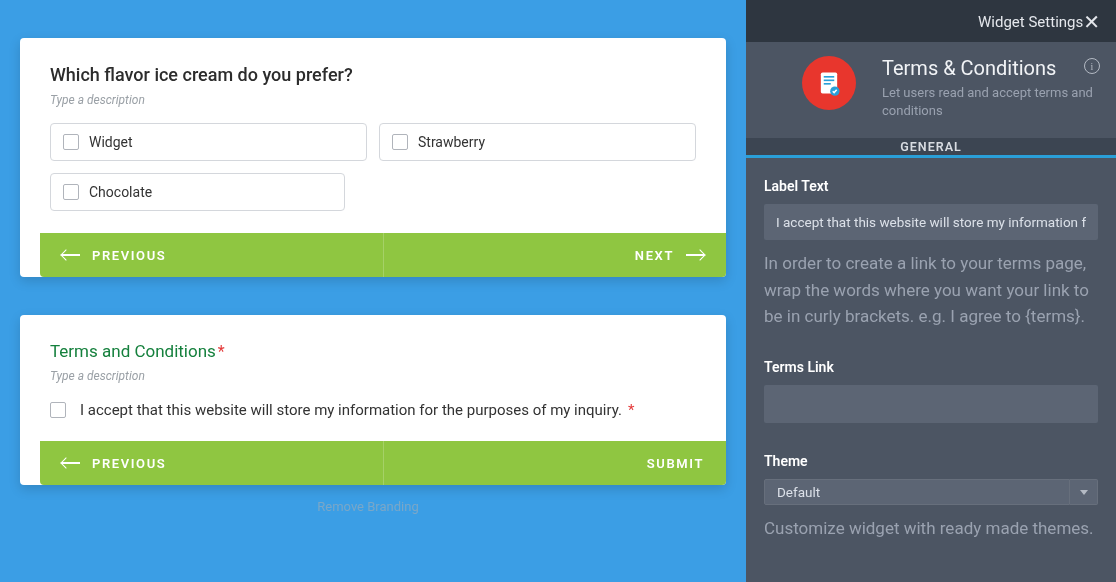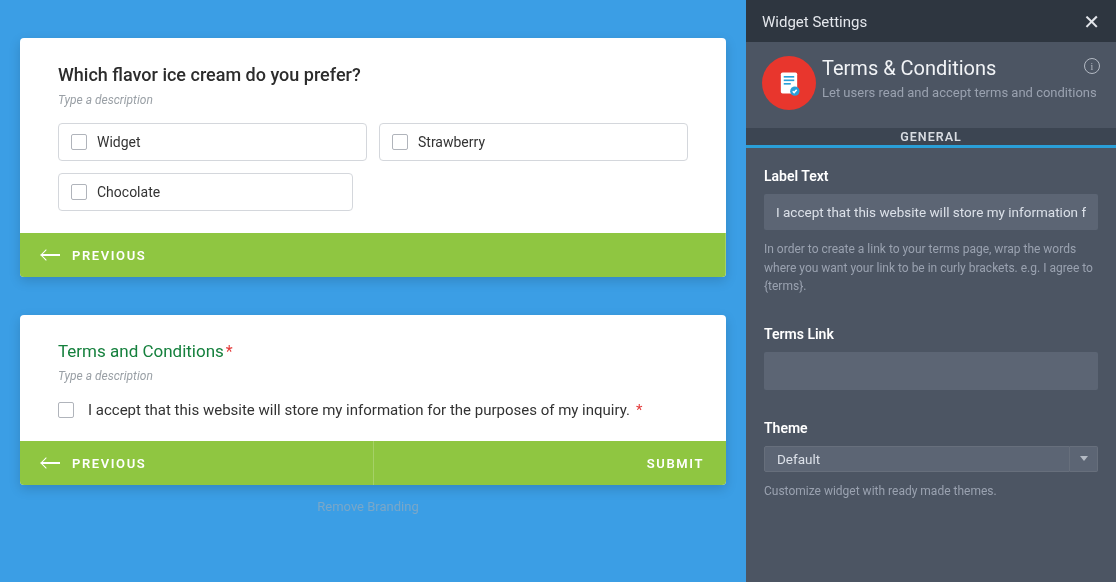--- a/index.html
+++ b/index.html
@@ -1,58 +1,58 @@
 <!DOCTYPE html>
 <html><head>
   <meta charset="utf-8">
   <style>
     * { box-sizing: border-box; margin: 0; padding: 0; font-family: -apple-system, BlinkMacSystemFont, "Segoe UI", Roboto, sans-serif; }
     body { width: 1116px; height: 582px; display: flex; overflow: hidden; }
     .main-area { flex: 1; background: #3b9ee5; padding: 0 20px; overflow: hidden; position: relative; }
     .card { background: #fff; border-radius: 4px; margin-top: 38px; box-shadow: 0 4px 12px rgba(0,0,0,0.15); }
-    .card-body { padding: 26px 38px 22px; }
+    .card-body { padding: 26px 30px 22px; }
     .question-title { font-size: 18px; color: #2c2c2c; font-weight: 500; margin-bottom: 8px; }
     .question-desc { font-size: 12px; color: #9aa0a6; font-style: italic; margin-bottom: 16px; }
     .options-grid { display: grid; grid-template-columns: 1fr 1fr; gap: 12px; }
     .option { display: flex; align-items: center; border: 1px solid #d4d7dc; border-radius: 4px; padding: 10px 12px; font-size: 14px; color: #333; cursor: pointer; }
     .option .cb { width: 16px; height: 16px; border: 1.5px solid #b0b4bb; border-radius: 2px; flex-shrink: 0; margin-right: 10px; }
     .option.half { grid-column: span 1; max-width: 295px; }
-    .nav { display: flex; height: 44px; border-radius: 0 0 4px 4px; overflow: hidden; }
+    .nav { display: flex; height: 44px; border-radius: 0 0 4px 4px; overflow: hidden; margin-left: 20px; }
     .nav-btn { flex: 1; background: #8fc641; color: #fff; font-size: 13px; letter-spacing: 1.6px; font-weight: 600; display: flex; align-items: center; padding: 0 22px; cursor: pointer; border: none; }
     .nav-btn.prev { justify-content: flex-start; border-right: 1px solid rgba(255,255,255,0.2); }
     .nav-btn.next { justify-content: flex-end; }
     .arrow { width: 18px; height: 1.5px; background: #fff; position: relative; }
     .arrow.left::before { content: ''; position: absolute; left: 0; top: -3px; width: 7px; height: 7px; border-left: 1.5px solid #fff; border-bottom: 1.5px solid #fff; transform: rotate(45deg); }
     .arrow.right::before { content: ''; position: absolute; right: 0; top: -3px; width: 7px; height: 7px; border-right: 1.5px solid #fff; border-top: 1.5px solid #fff; transform: rotate(45deg); }
     .arrow.left { margin-right: 12px; }
     .arrow.right { margin-left: 12px; }
     .card2 { margin-top: 38px; }
     .terms-title { font-size: 17px; color: #15803d; display: inline; }
     .req { color: #e43a3a; margin-left: 2px; }
     .terms-row { display: flex; align-items: center; margin-top: 18px; font-size: 15px; color: #333; }
     .terms-row .cb { width: 16px; height: 16px; border: 1.5px solid #b0b4bb; border-radius: 2px; flex-shrink: 0; margin-right: 14px; }
     .remove-branding { text-align: center; font-size: 13px; color: #7aa7c8; padding: 14px 10px 0 0; }
 
     
     .sidebar { width: 370px; background: #4c5563; color: #d8dce2; display: flex; flex-direction: column; }
-    .sidebar-header { background: #2e3640; padding: 12px 16px 10px; display: flex; justify-content: space-between; align-items: center; }
+    .sidebar-header { background: #2e3640; padding: 12px 16px 10px; display: flex; justify-content: flex-end; align-items: center; }
     .sidebar-header h3 { font-size: 15px; font-weight: 400; color: #e4e7ec; }
     .close { font-size: 20px; color: #e4e7ec; cursor: pointer; line-height: 1; }
-    .widget-block { display: flex; padding: 14px 16px 18px; gap: 6px; position: relative; }
+    .widget-block { display: flex; padding: 14px 16px 18px; gap: 26px; position: relative; margin-left: 40px; }
     .widget-icon { width: 54px; height: 54px; border-radius: 50%; background: #e8362d; display: flex; align-items: center; justify-content: center; flex-shrink: 0; }
     .widget-title { font-size: 20px; color: #f1f3f6; margin-bottom: 4px; font-weight: 400; }
     .widget-sub { font-size: 13px; color: #9aa2b0; line-height: 1.4; }
     .info-icon { position: absolute; right: 16px; top: 16px; width: 16px; height: 16px; border: 1.4px solid #b4bac4; border-radius: 50%; display: flex; align-items: center; justify-content: center; font-size: 10px; color: #b4bac4; font-family: serif; cursor: pointer; }
     .tab-row { background: #3c4552; text-align: center; padding: 1px 0; font-size: 12.5px; letter-spacing: 1px; color: #d8dce2; font-weight: 600; border-bottom: 3px solid #2a9fd8; cursor: pointer; }
     .settings-body { padding: 20px 18px; overflow-y: auto; flex: 1; }
     .field { margin-bottom: 30px; }
     .field-label { font-size: 14px; color: #fff; font-weight: 600; margin-bottom: 10px; display: block; }
     .text-input { width: 100%; background: #5c6574; border: none; padding: 10px 12px; color: #dbe0e8; font-size: 13.5px; border-radius: 2px; }
     .text-input::placeholder { color: #9aa2b0; }
-    .help-text { font-size: 12px; color: #9aa2b0; line-height: 1.55; margin-top: 10px; }
+    .help-text { font-size: 17px; color: #9aa2b0; line-height: 1.55; margin-top: 10px; }
     .terms-link-input { height: 38px; }
     .select-wrap { display: flex; }
     .select-input { flex: 1; background: #5c6574; border: 1px solid #676f7c; padding: 4px 12px; color: #dbe0e8; font-size: 13.5px; border-radius: 2px 0 0 2px; display: flex; align-items: center; cursor: pointer; }
     .select-caret { width: 28px; background: #5c6574; border: 1px solid #676f7c; border-left: none; border-radius: 0 2px 2px 0; display: flex; align-items: center; justify-content: center; cursor: pointer; }
     .caret { width: 0; height: 0; border-left: 4px solid transparent; border-right: 4px solid transparent; border-top: 5px solid #b4bac4; }
     .doc-svg { width: 28px; height: 28px; }
   </style>
 </head>
 <body>
 
@@ -74,20 +74,24 @@
         <label class="option half">
           <span class="cb"></span>
           <span>Chocolate</span>
         </label>
       </div>
     </div>
     <div class="nav">
       <button class="nav-btn prev">
         <span class="arrow left"></span>
         <span>PREVIOUS</span>
+      </button>
+      <button class="nav-btn next">
+        <span>NEXT</span>
+        <span class="arrow right"></span>
       </button>
     </div>
   </div>
 
   <div class="card card2">
     <div class="card-body">
       <div>
         <span class="terms-title">Terms and Conditions</span><span class="req">*</span>
       </div>
       <div class="question-desc" style="margin-top:8px">Type a description</div>

